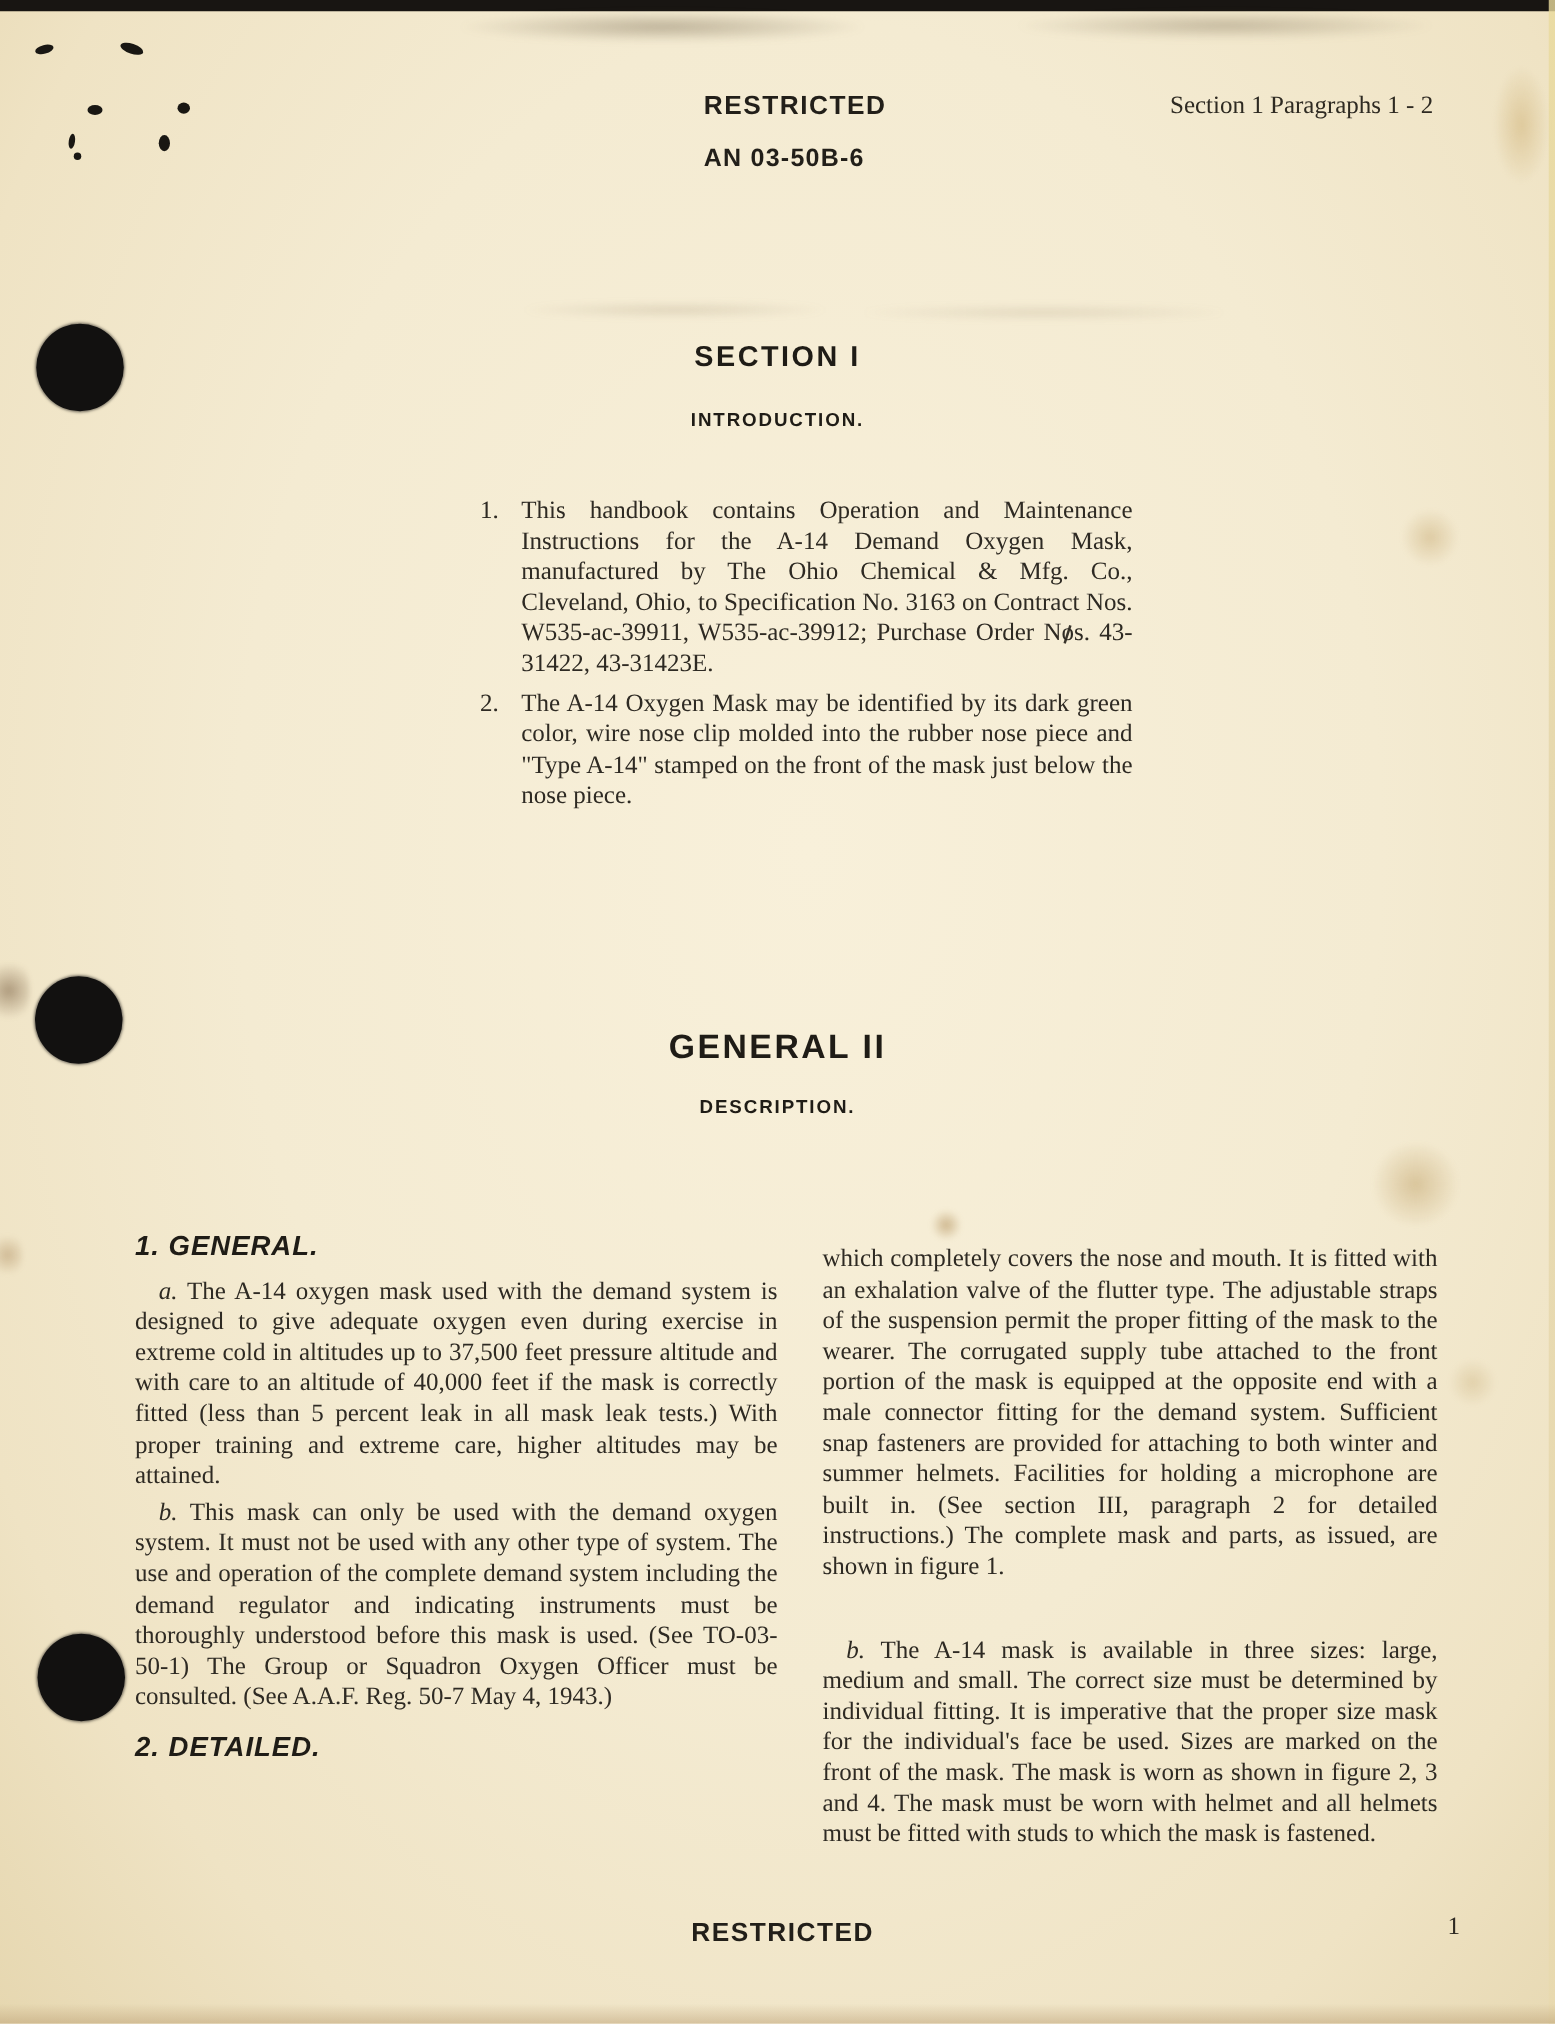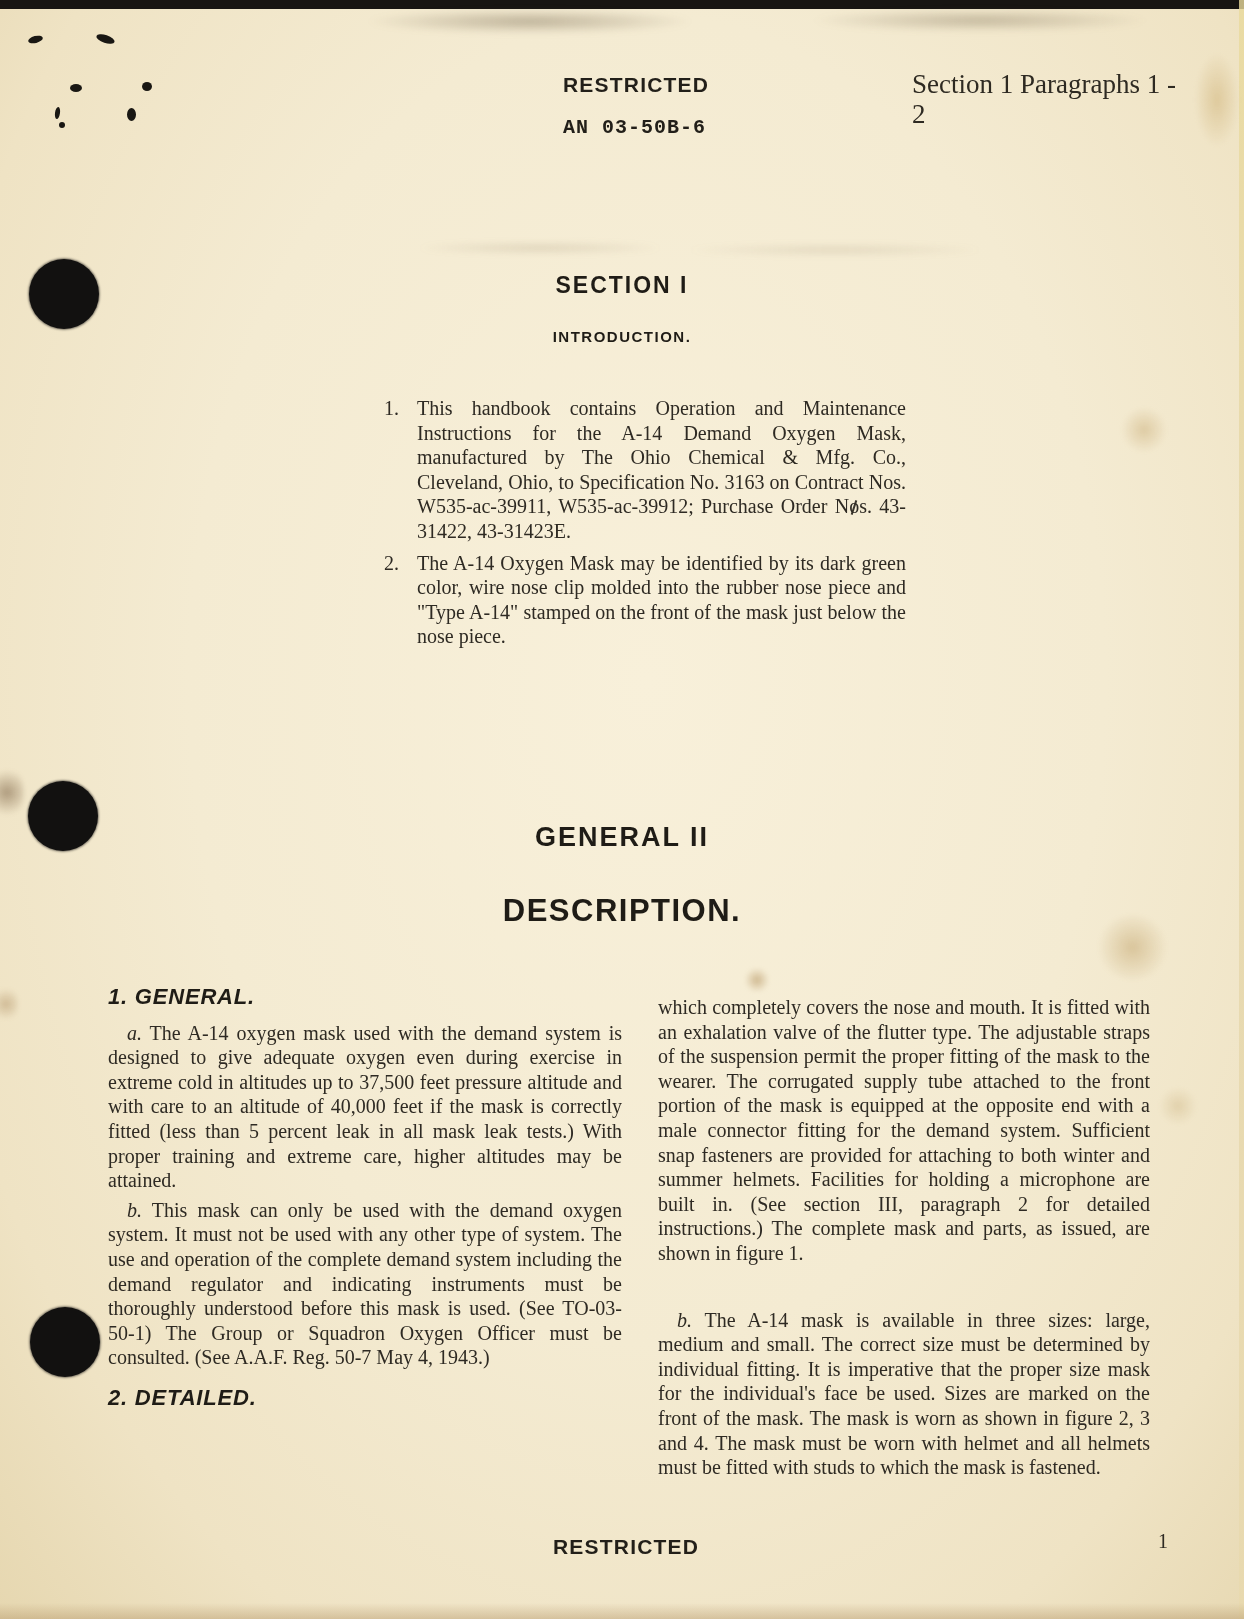--- a/index.html
+++ b/index.html
@@ -14,30 +14,30 @@
     background:linear-gradient(to bottom,#e9da9c,#e4d5a8 40%,#e8d9ae);opacity:.8;}
   .paper-edge-bottom{position:absolute;left:0;bottom:0;width:100%;height:16px;
     background:linear-gradient(to bottom, rgba(190,160,115,0), rgba(180,150,105,.45));}
   .smudge{position:absolute;filter:blur(3px);border-radius:50%;}
   .stain{position:absolute;border-radius:50%;filter:blur(2px);}
   .speck{position:absolute;background:#191713;border-radius:50%;}
   .hole{position:absolute;width:70px;height:70px;border-radius:50%;background:#121110;
     box-shadow:0 0 2px 1px rgba(20,18,15,.5);}
   .hdr-class{position:absolute;left:563px;top:73px;font-family:"Liberation Sans",sans-serif;
     font-weight:700;font-size:21px;letter-spacing:1.2px;color:#221f19;}
-  .hdr-doc{position:absolute;left:563px;top:116px;font-family:Liberation Mono, monospace;
+  .hdr-doc{position:absolute;left:563px;top:116px;font-family:Liberation Sans, sans-serif;
     font-weight:700;font-size:20px;letter-spacing:1px;color:#221f19;}
-  .hdr-refs{position:absolute;left:912px;top:69px;width:280px;font-size:27px;color:#2e2a22;
+  .hdr-refs{position:absolute;left:936px;top:69px;width:280px;font-size:20px;color:#2e2a22;
     line-height:30px;}
   .sec-title{position:absolute;left:0;width:1244px;text-align:center;
     font-family:"Liberation Sans",sans-serif;font-weight:700;color:#1f1c16;}
   .t1{top:272px;font-size:23px;letter-spacing:2px;}
   .t2{top:328px;font-size:15px;letter-spacing:1.5px;}
   .t3{top:822px;font-size:27px;letter-spacing:2px;}
-  .t4{top:877px;font-size:31px;letter-spacing:1.5px;margin-top:16px;}
+  .t4{top:877px;font-size:15px;letter-spacing:1.5px;}
   .body-text{font-size:20px;line-height:24.6px;color:#2e2a23;text-align:justify;}
   .s1-paras{position:absolute;left:384px;top:396px;width:522px;}
   .numpara{position:relative;padding-left:33px;margin:0 0 7px 0;}
   .numpara .num{position:absolute;left:0;top:0;}
   .col{position:absolute;}
   .col-left{left:108px;top:985px;width:514px;}
   .col-right{left:658px;top:995px;width:492px;}
   .col-head{font-family:"Liberation Sans",sans-serif;font-weight:700;font-size:22px;
     letter-spacing:.8px;color:#1f1c16;margin:0 0 11px 0;font-style:italic;}
   .col-head.second{margin-top:16px;margin-bottom:12px;}

